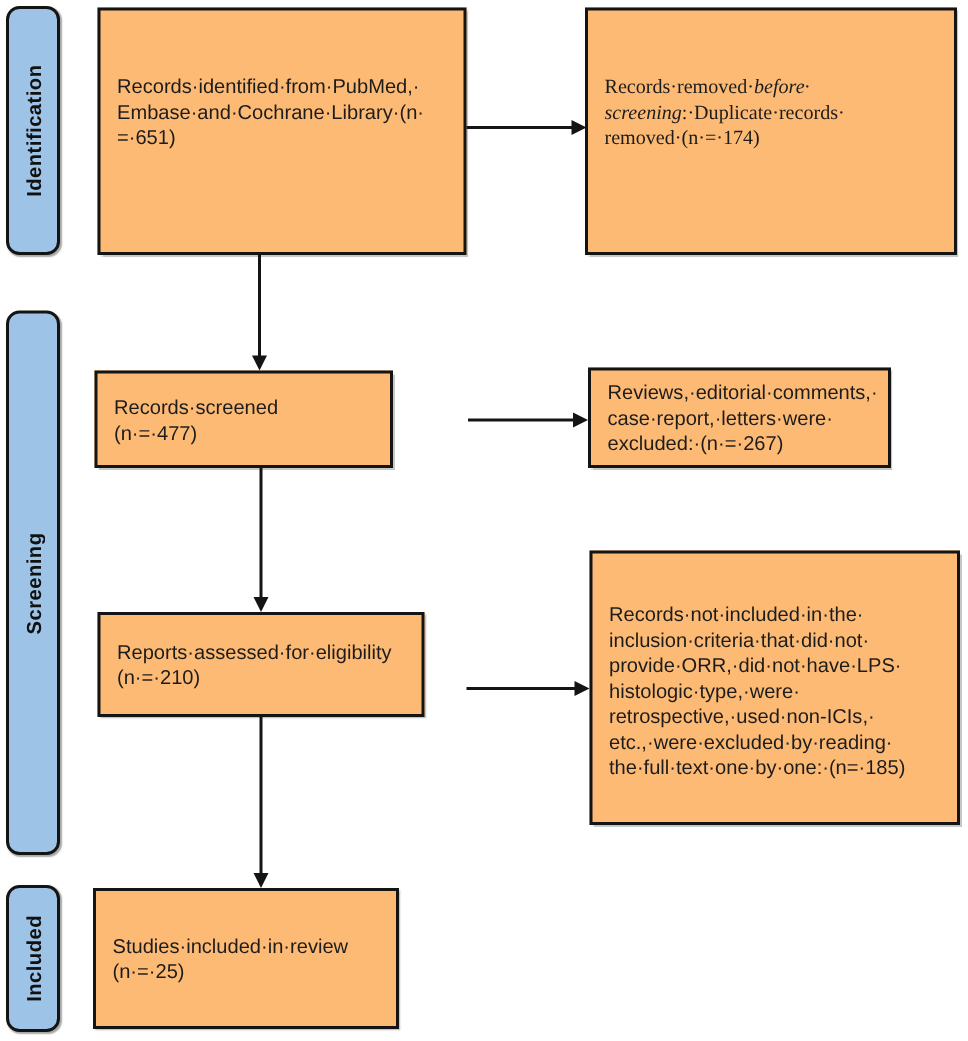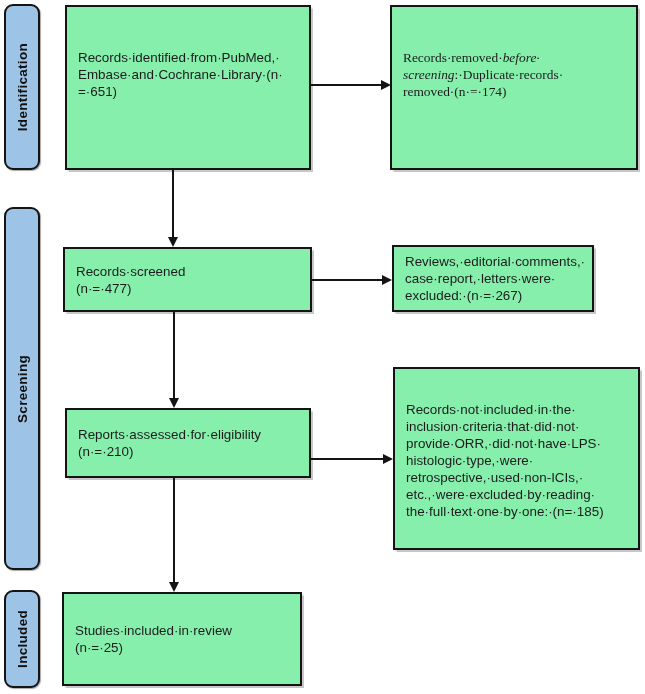--- a/index.html
+++ b/index.html
@@ -26,21 +26,21 @@
     writing-mode: vertical-rl;
     transform: rotate(180deg);
     font-weight: 700;
     font-size: 13.5px;
     letter-spacing: 0.3px;
     color: #111;
     white-space: nowrap;
   }
   .flow-box {
     position: absolute;
-    background: #86efac;
+    background: #fdba74;
     border: 2px solid #141414;
     box-sizing: border-box;
     display: flex;
     align-items: center;
     padding: 6px 8px 6px 11px;
     box-shadow: 1.5px 1.5px 1px rgba(0,0,0,0.22);
   }
   .flow-box .txt {
     font-size: 13.4px;
     line-height: 17px;
@@ -78,31 +78,31 @@
   <div class="stage-label" style="left: 4px; top: 590px; width: 36px; height: 98px; background: rgb(157, 195, 230);">
     <span class="vtext">Included</span>
   </div>
 
   <div class="flow-box pad-hi" style="left:65px; top:5px; width:246px; height:165px;">
     <div class="txt">Records·identified·from·PubMed,·
 Embase·and·Cochrane·Library·(n·
 =·651)</div>
   </div>
 
-  <div class="flow-box" style="left:63px; top:247px; width:249px; height:65px;">
+  <div class="flow-box" style="left:63px; top:247px; width:199px; height:65px;">
     <div class="txt">Records·screened
 (n·=·477)</div>
   </div>
 
-  <div class="flow-box" style="left:65px; top:408px; width:246px; height:70px;">
+  <div class="flow-box" style="left:65px; top:408px; width:218px; height:70px;">
     <div class="txt">Reports·assessed·for·eligibility
 (n·=·210)</div>
   </div>
 
-  <div class="flow-box" style="left:62px; top:592px; width:240px; height:94px;">
+  <div class="flow-box" style="left:62px; top:592px; width:204px; height:94px;">
     <div class="txt">Studies·included·in·review
 (n·=·25)</div>
   </div>
 
   <div class="flow-box pad-hi" style="left:390px; top:5px; width:248px; height:165px;font-family:Liberation Serif, serif;">
     <div class="txt"><span>Records·removed·</span><span class="italic">before·
 screening</span><span>:·Duplicate·records·
 removed·(n·=·174)</span></div>
   </div>
 

